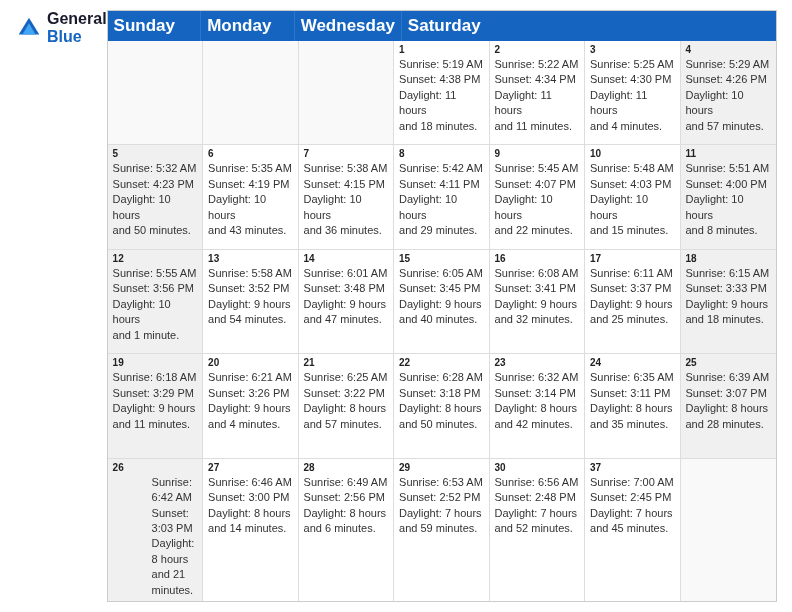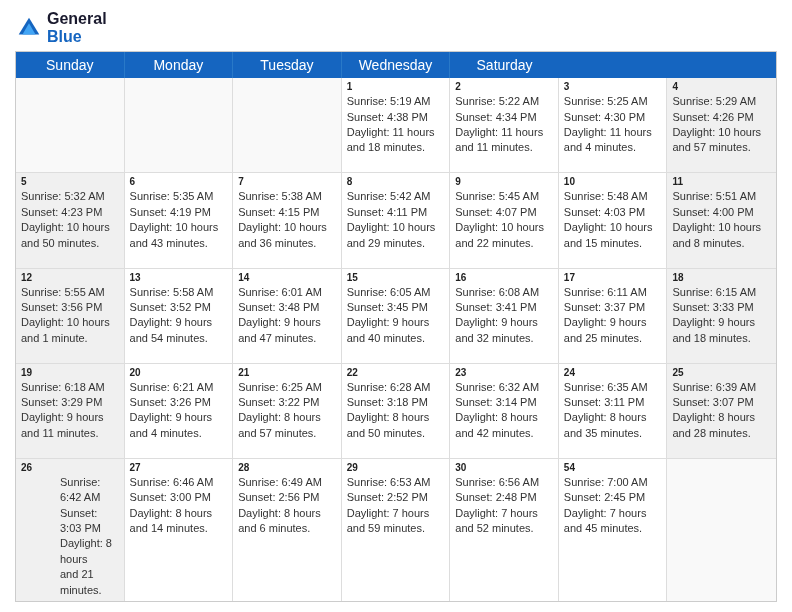--- a/index.html
+++ b/index.html
@@ -7,21 +7,21 @@
       width: 792px;
       height: 612px;
       font-family: Arial, sans-serif;
       background: #fff;
       overflow: hidden;
     }
     .page {
       width: 792px;
       height: 612px;
       display: flex;
-      flex-direction: column;
+      flex-direction: row;
       padding: 10px 15px 10px 15px;
     }
     .header {
       display: flex;
       justify-content: space-between;
       align-items: flex-start;
       margin-bottom: 6px;
     }
     .logo {
       display: flex;
@@ -51,24 +51,24 @@
       flex-direction: column;
       border: 1px solid #ccc;
     }
     .cal-header-row {
       display: grid;
       grid-template-columns: repeat(7, 1fr);
       background: #1565c0;
     }
     .cal-header-cell {
       color: #fff;
-      font-size: 14px;
-      font-weight: normal;
+      font-size: 17px;
+      font-weight: bold;
       padding: 5px 6px;
-      text-align: center;
+      text-align: left;
       border-right: 1px solid #2979c8;
     }
     .cal-header-cell:last-child { border-right: none; }
     .cal-body {
       flex: 1;
       display: flex;
       flex-direction: column;
     }
     .cal-row {
       display: grid;
@@ -121,21 +121,20 @@
     <div class="title-block">
       <div class="month-title"></div>
       <div class="location"></div>
     </div>
   </div>
 
   <div class="calendar">
     <div class="cal-header-row">
       <div class="cal-header-cell">Sunday</div>
       <div class="cal-header-cell">Monday</div>
-      <div class="cal-header-cell">Tuesday</div>
       <div class="cal-header-cell">Wednesday</div>
       <div class="cal-header-cell">Saturday</div>
     </div>
     <div class="cal-body" id="cal-body">
     <div class="cal-row">
           <div class="cal-cell empty"></div>
           <div class="cal-cell empty"></div>
           <div class="cal-cell empty"></div>
           <div class="cal-cell">
             <span class="day-num">1</span>
@@ -349,21 +348,21 @@
 and 59 minutes.</div>
           </div>
           <div class="cal-cell">
             <span class="day-num">30</span>
             <div class="cell-info" style="white-space: pre-line;">Sunrise: 6:56 AM
 Sunset: 2:48 PM
 Daylight: 7 hours
 and 52 minutes.</div>
           </div>
           <div class="cal-cell">
-            <span class="day-num">54</span>
+            <span class="day-num">37</span>
             <div class="cell-info" style="white-space: pre-line;">Sunrise: 7:00 AM
 Sunset: 2:45 PM
 Daylight: 7 hours
 and 45 minutes.</div>
           </div>
           <div class="cal-cell empty"></div>
         </div>
       </div>
   </div>
 </div>

